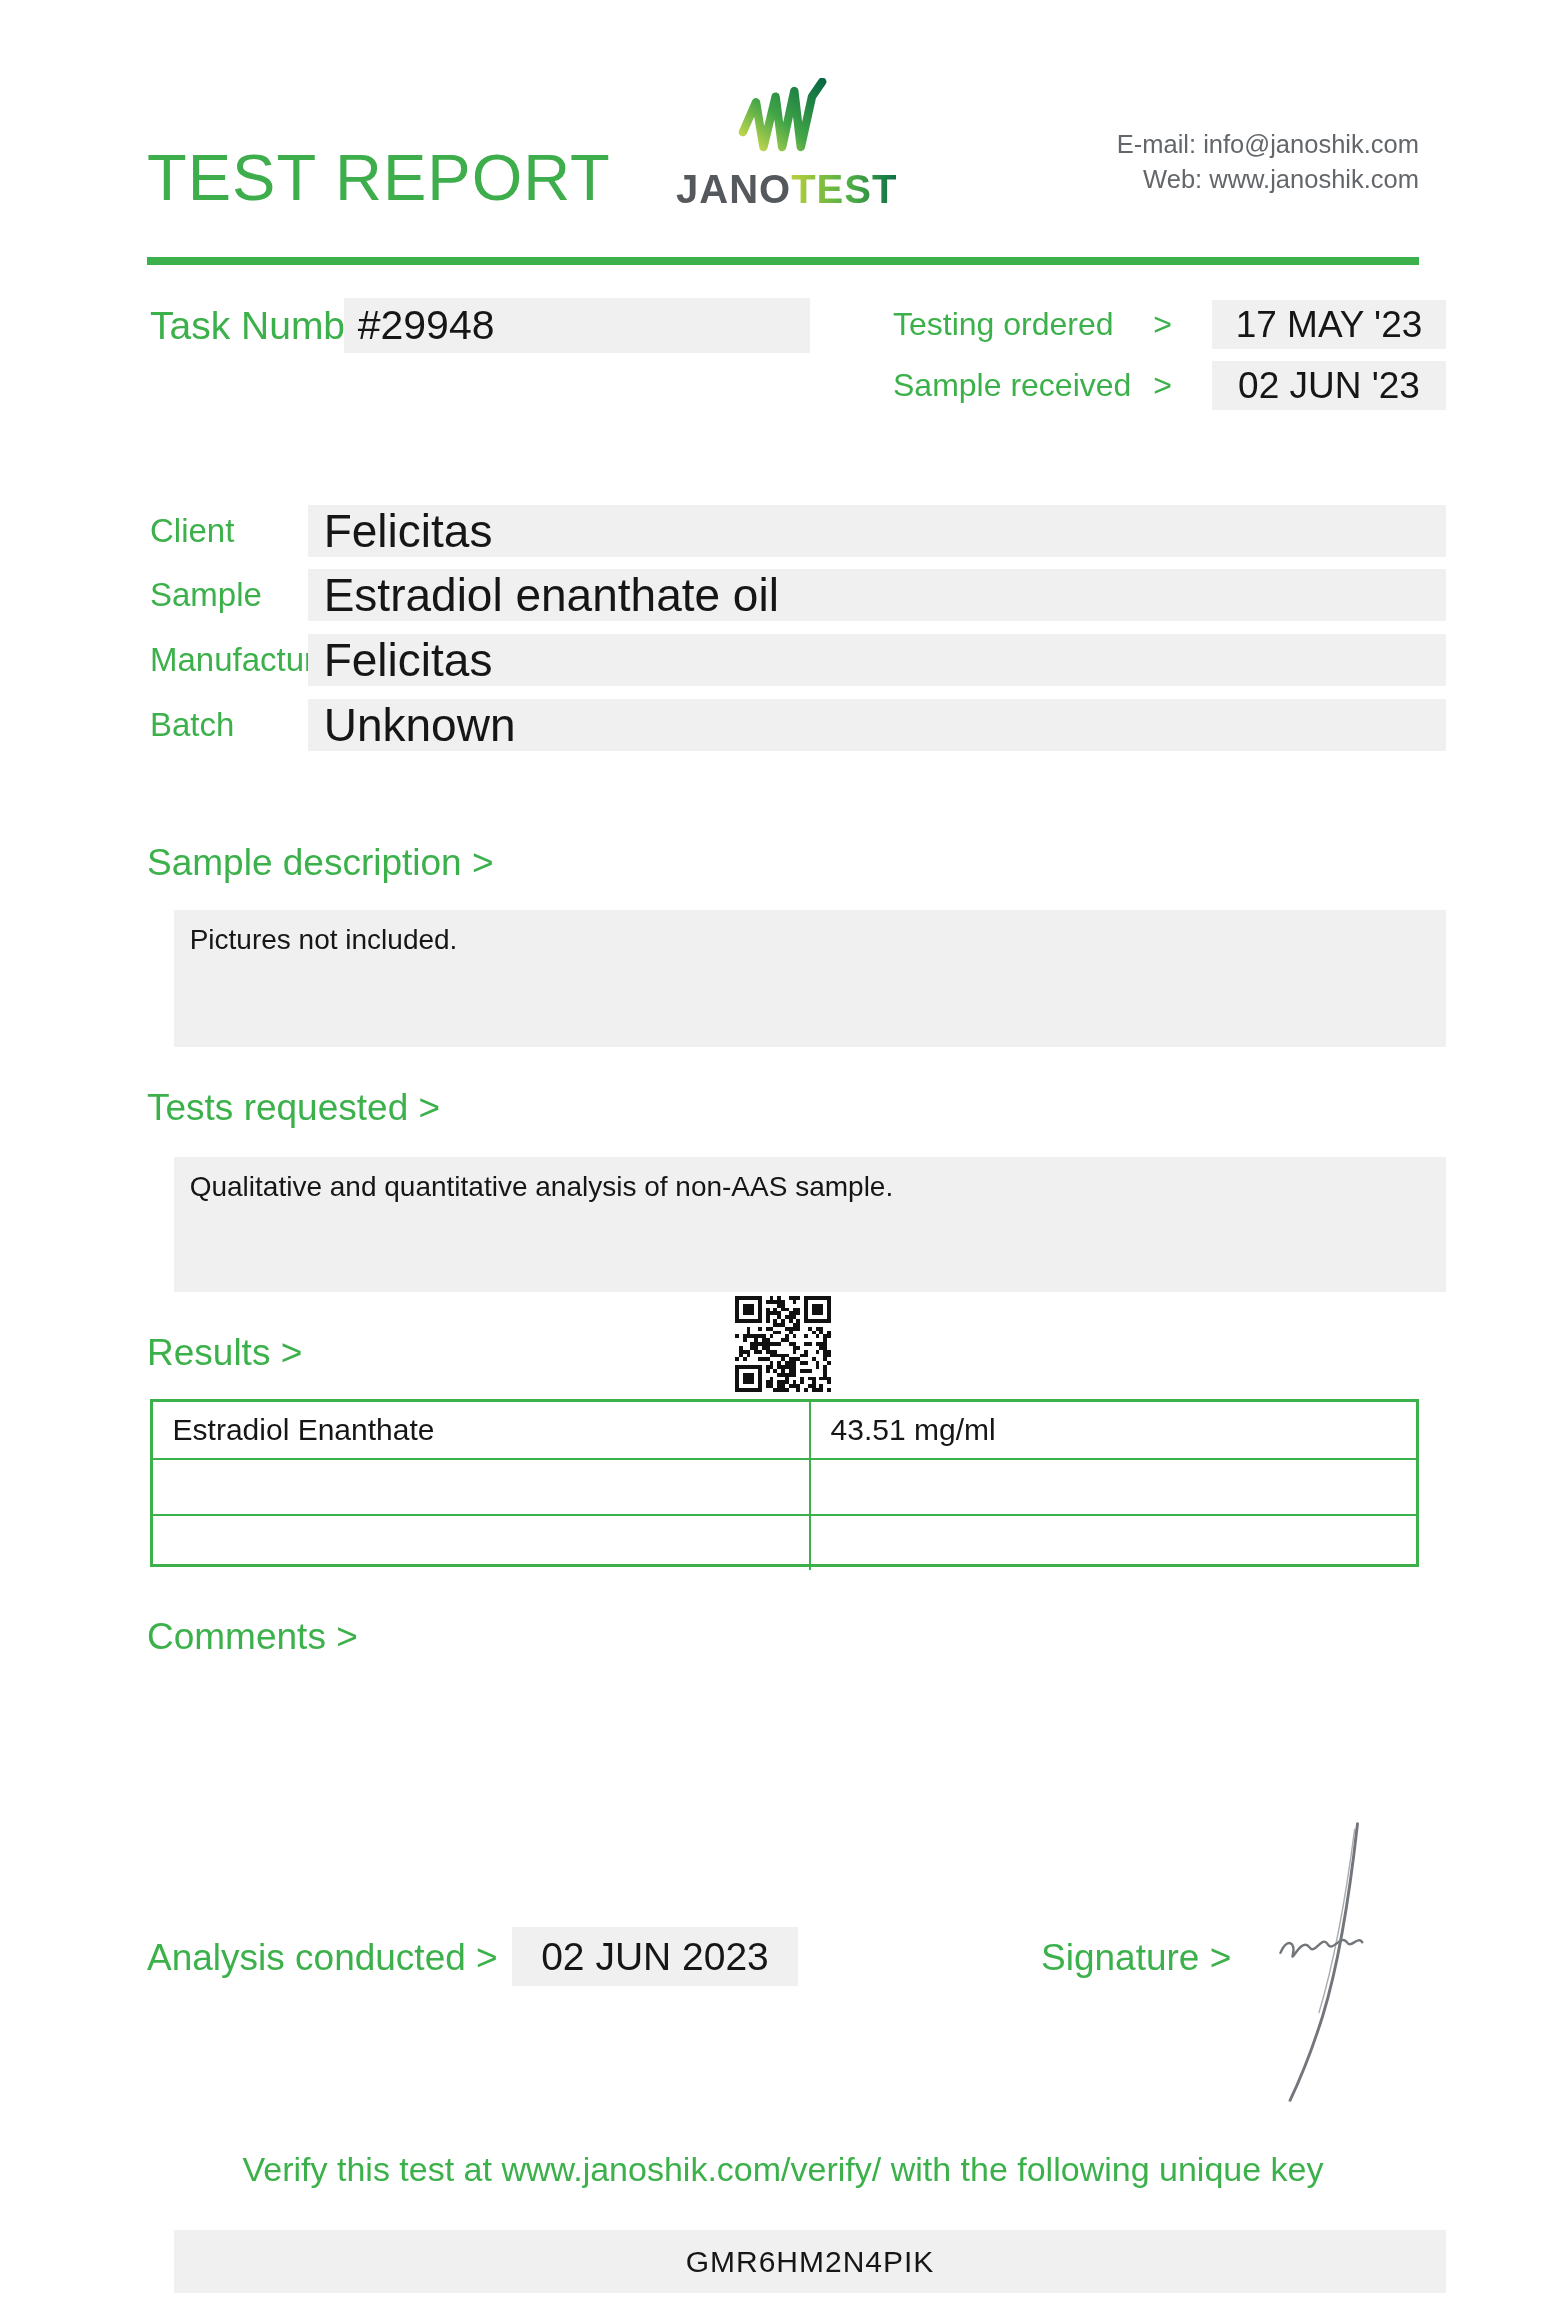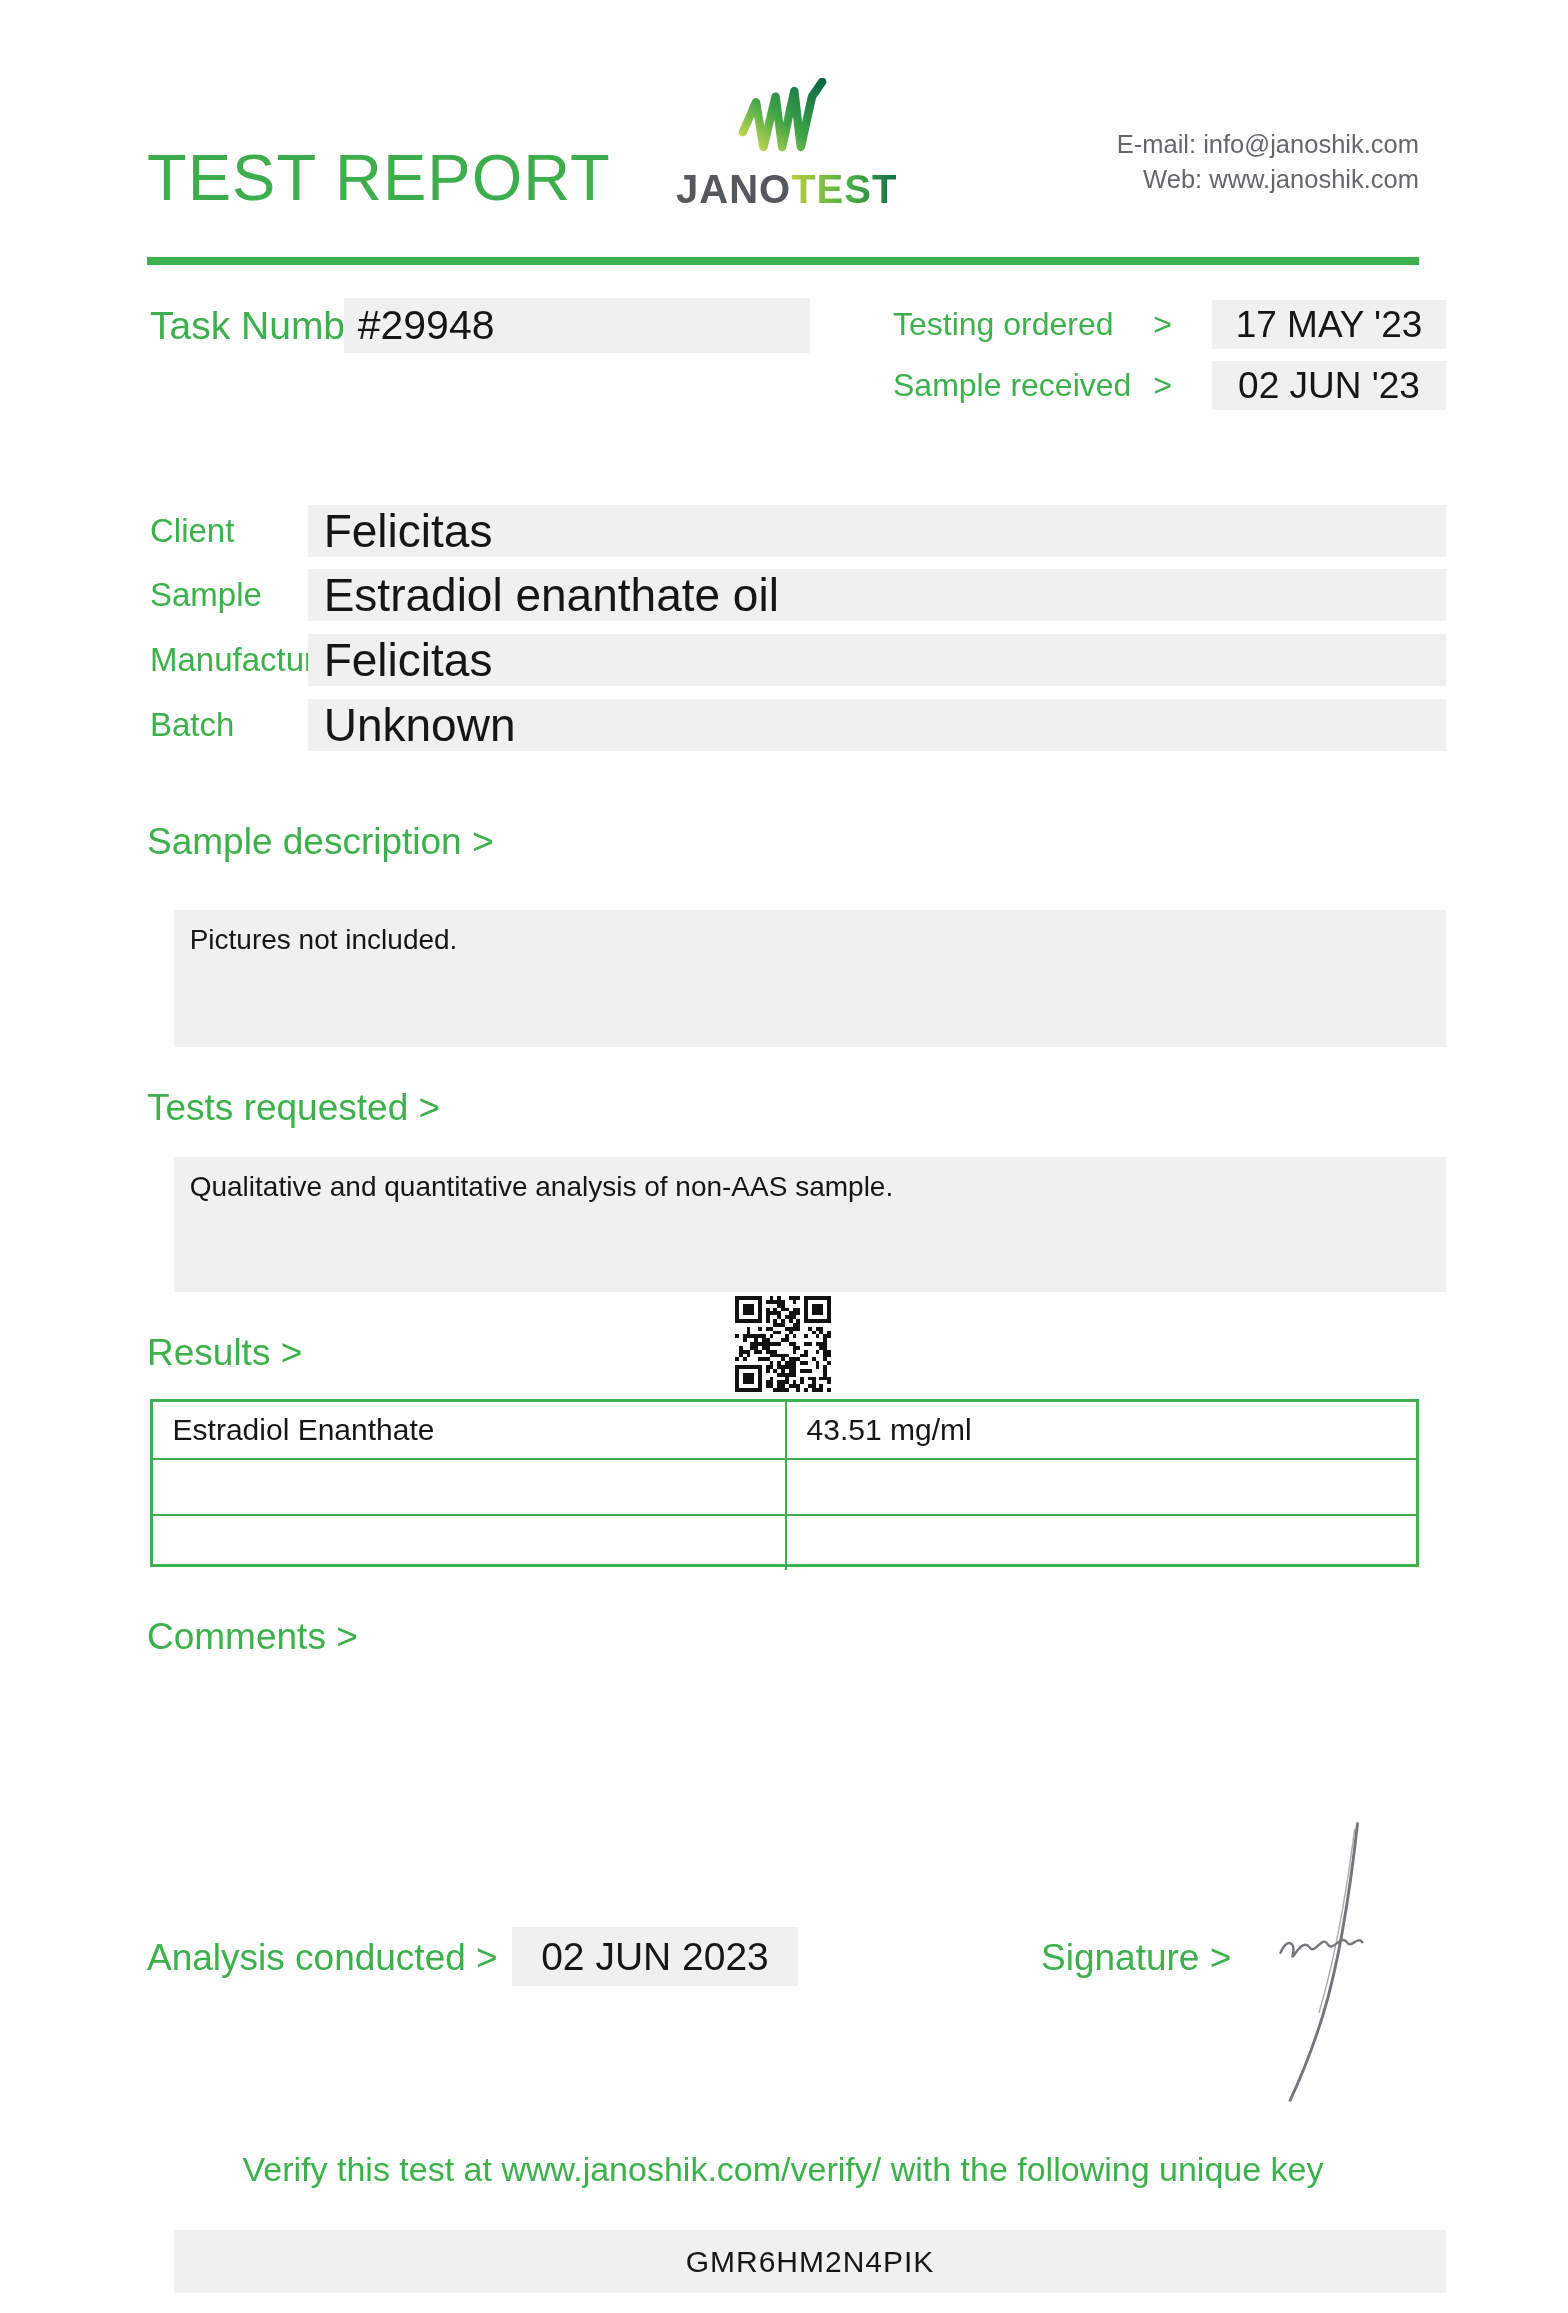--- a/index.html
+++ b/index.html
@@ -32,21 +32,21 @@
   .received-box{left:1185px;top:361px;}
   
   .info-label{left:150px;font-size:33px;line-height:52px;}
   .info-box{left:281px;width:1138px;height:52px;}
   .info-value{font-size:46px;line-height:52px;padding-left:15.7px;}
   
   .section-title{left:147px;font-size:37px;line-height:43px;}
   .section-box{left:147px;width:1272px;box-sizing:border-box;padding:11.8px 15.7px;font-size:28px;line-height:36px;}
   
   .results-table{left:150px;top:1399px;width:1269px;height:168px;border:3.9px solid #3CB14B;box-sizing:border-box;background:#fff;}
-  .r-row{display:flex;height:56px;box-sizing:border-box;}
+  .r-row{display:flex;height:56px;box-sizing:border-box;gap:24px;}
   .r-row + .r-row{border-top:2.9px solid #3CB14B;}
   .r-cell{display:flex;align-items:center;box-sizing:border-box;padding-left:19.6px;font-size:30px;}
   .r-cell.c1{width:632px;}
   .r-cell.c2{flex:1;border-left:2.9px solid #3CB14B;}
   
   .analysis-label{left:147px;top:1936px;font-size:37px;line-height:43px;}
   .analysis-box{left:485px;top:1927px;width:286px;height:59px;display:flex;align-items:center;justify-content:center;font-size:39px;}
   .signature-label{left:1041px;top:1936px;font-size:37px;line-height:43px;}
   .verify-line{left:147px;top:2148px;width:1272px;text-align:center;font-size:34px;line-height:43px;}
   .key-box{left:147px;top:2230px;width:1272px;height:63px;display:flex;align-items:center;justify-content:center;font-size:30px;letter-spacing:1px;}
@@ -117,21 +117,21 @@
   <div class="abs info-label green" style="top:634px">Manufacturer</div>
   <div class="abs info-box graybox" style="top:634px">
     <div class="info-value">Felicitas</div>
   </div>
 
   <div class="abs info-label green" style="top:699px">Batch</div>
   <div class="abs info-box graybox" style="top:699px">
     <div class="info-value">Unknown</div>
   </div>
 
-  <div class="abs section-title green" style="top:820px">Sample description &gt;</div>
+  <div class="abs section-title green" style="top:841px">Sample description &gt;</div>
   <div class="abs section-box graybox" style="top:910px;height:137px">
     <span>Pictures not included.</span>
   </div>
 
   <div class="abs section-title green" style="top:1086px">Tests requested &gt;</div>
   <div class="abs section-box graybox" style="top:1157px;height:135px">
     <span>Qualitative and quantitative analysis of non-AAS sample.</span>
   </div>
 
   <svg class="abs" style="left:735px;top:1296px" width="96" height="96" viewBox="0 0 25 25" shape-rendering="crispEdges" id="qr">

